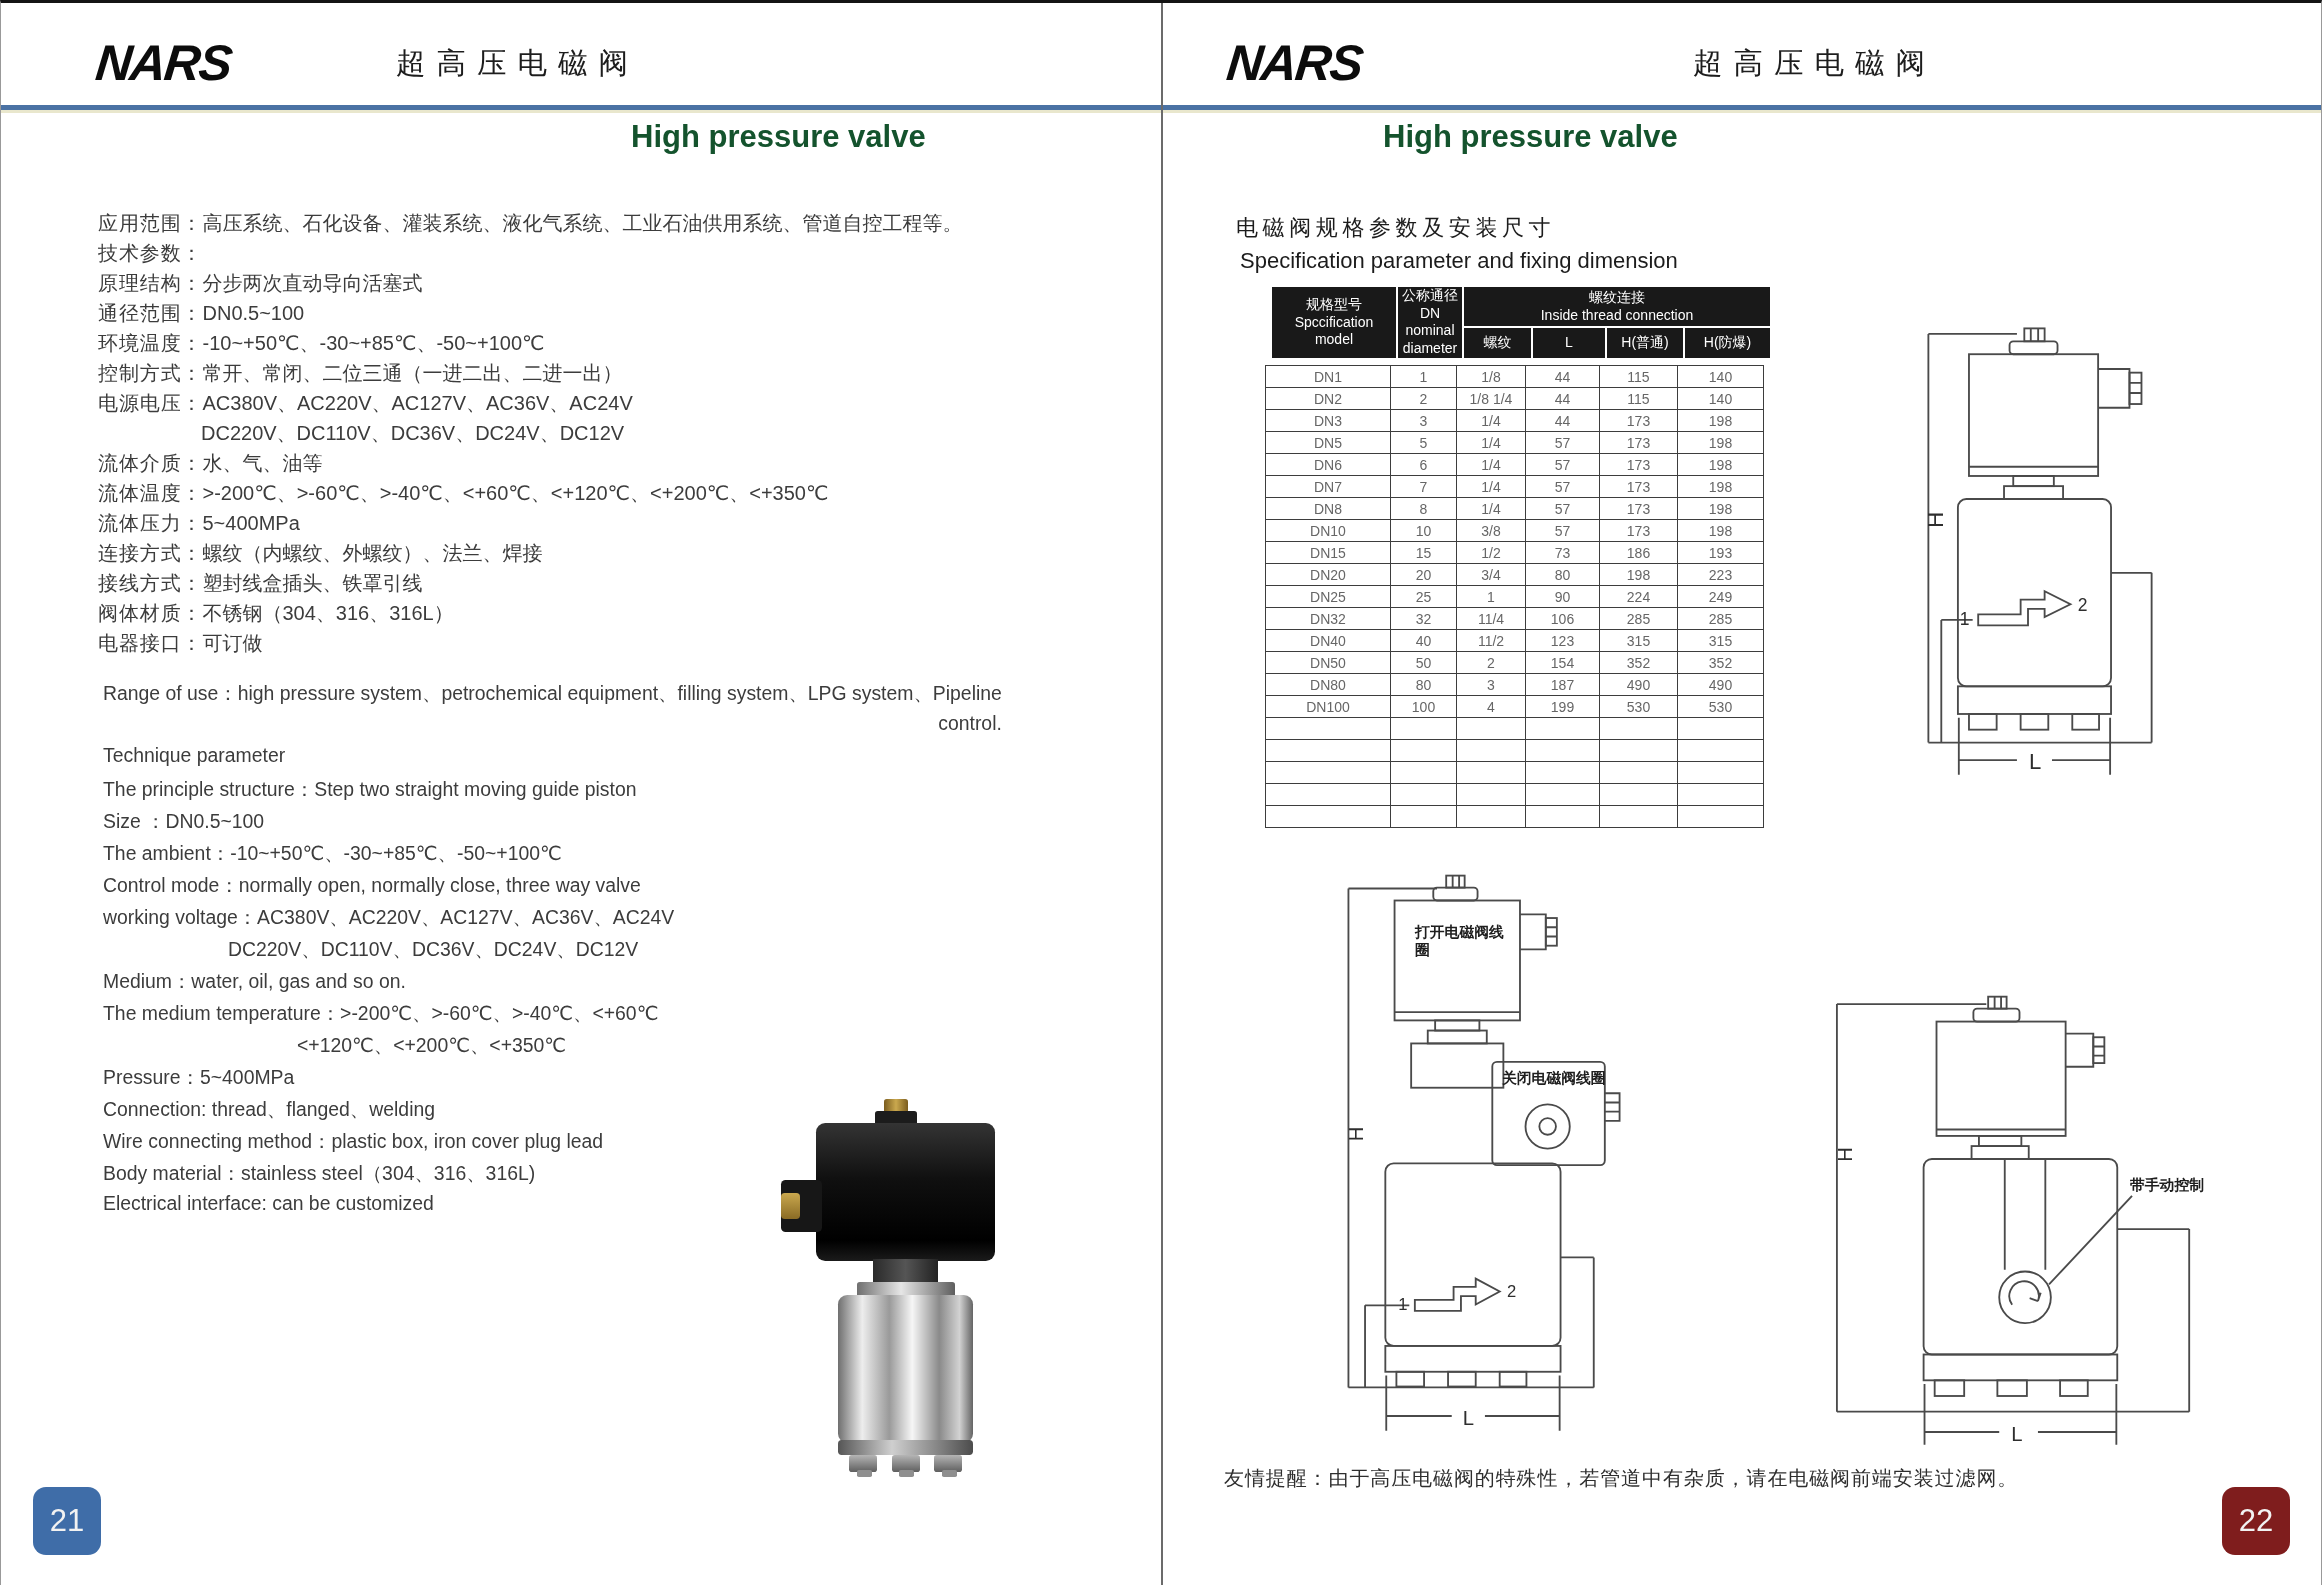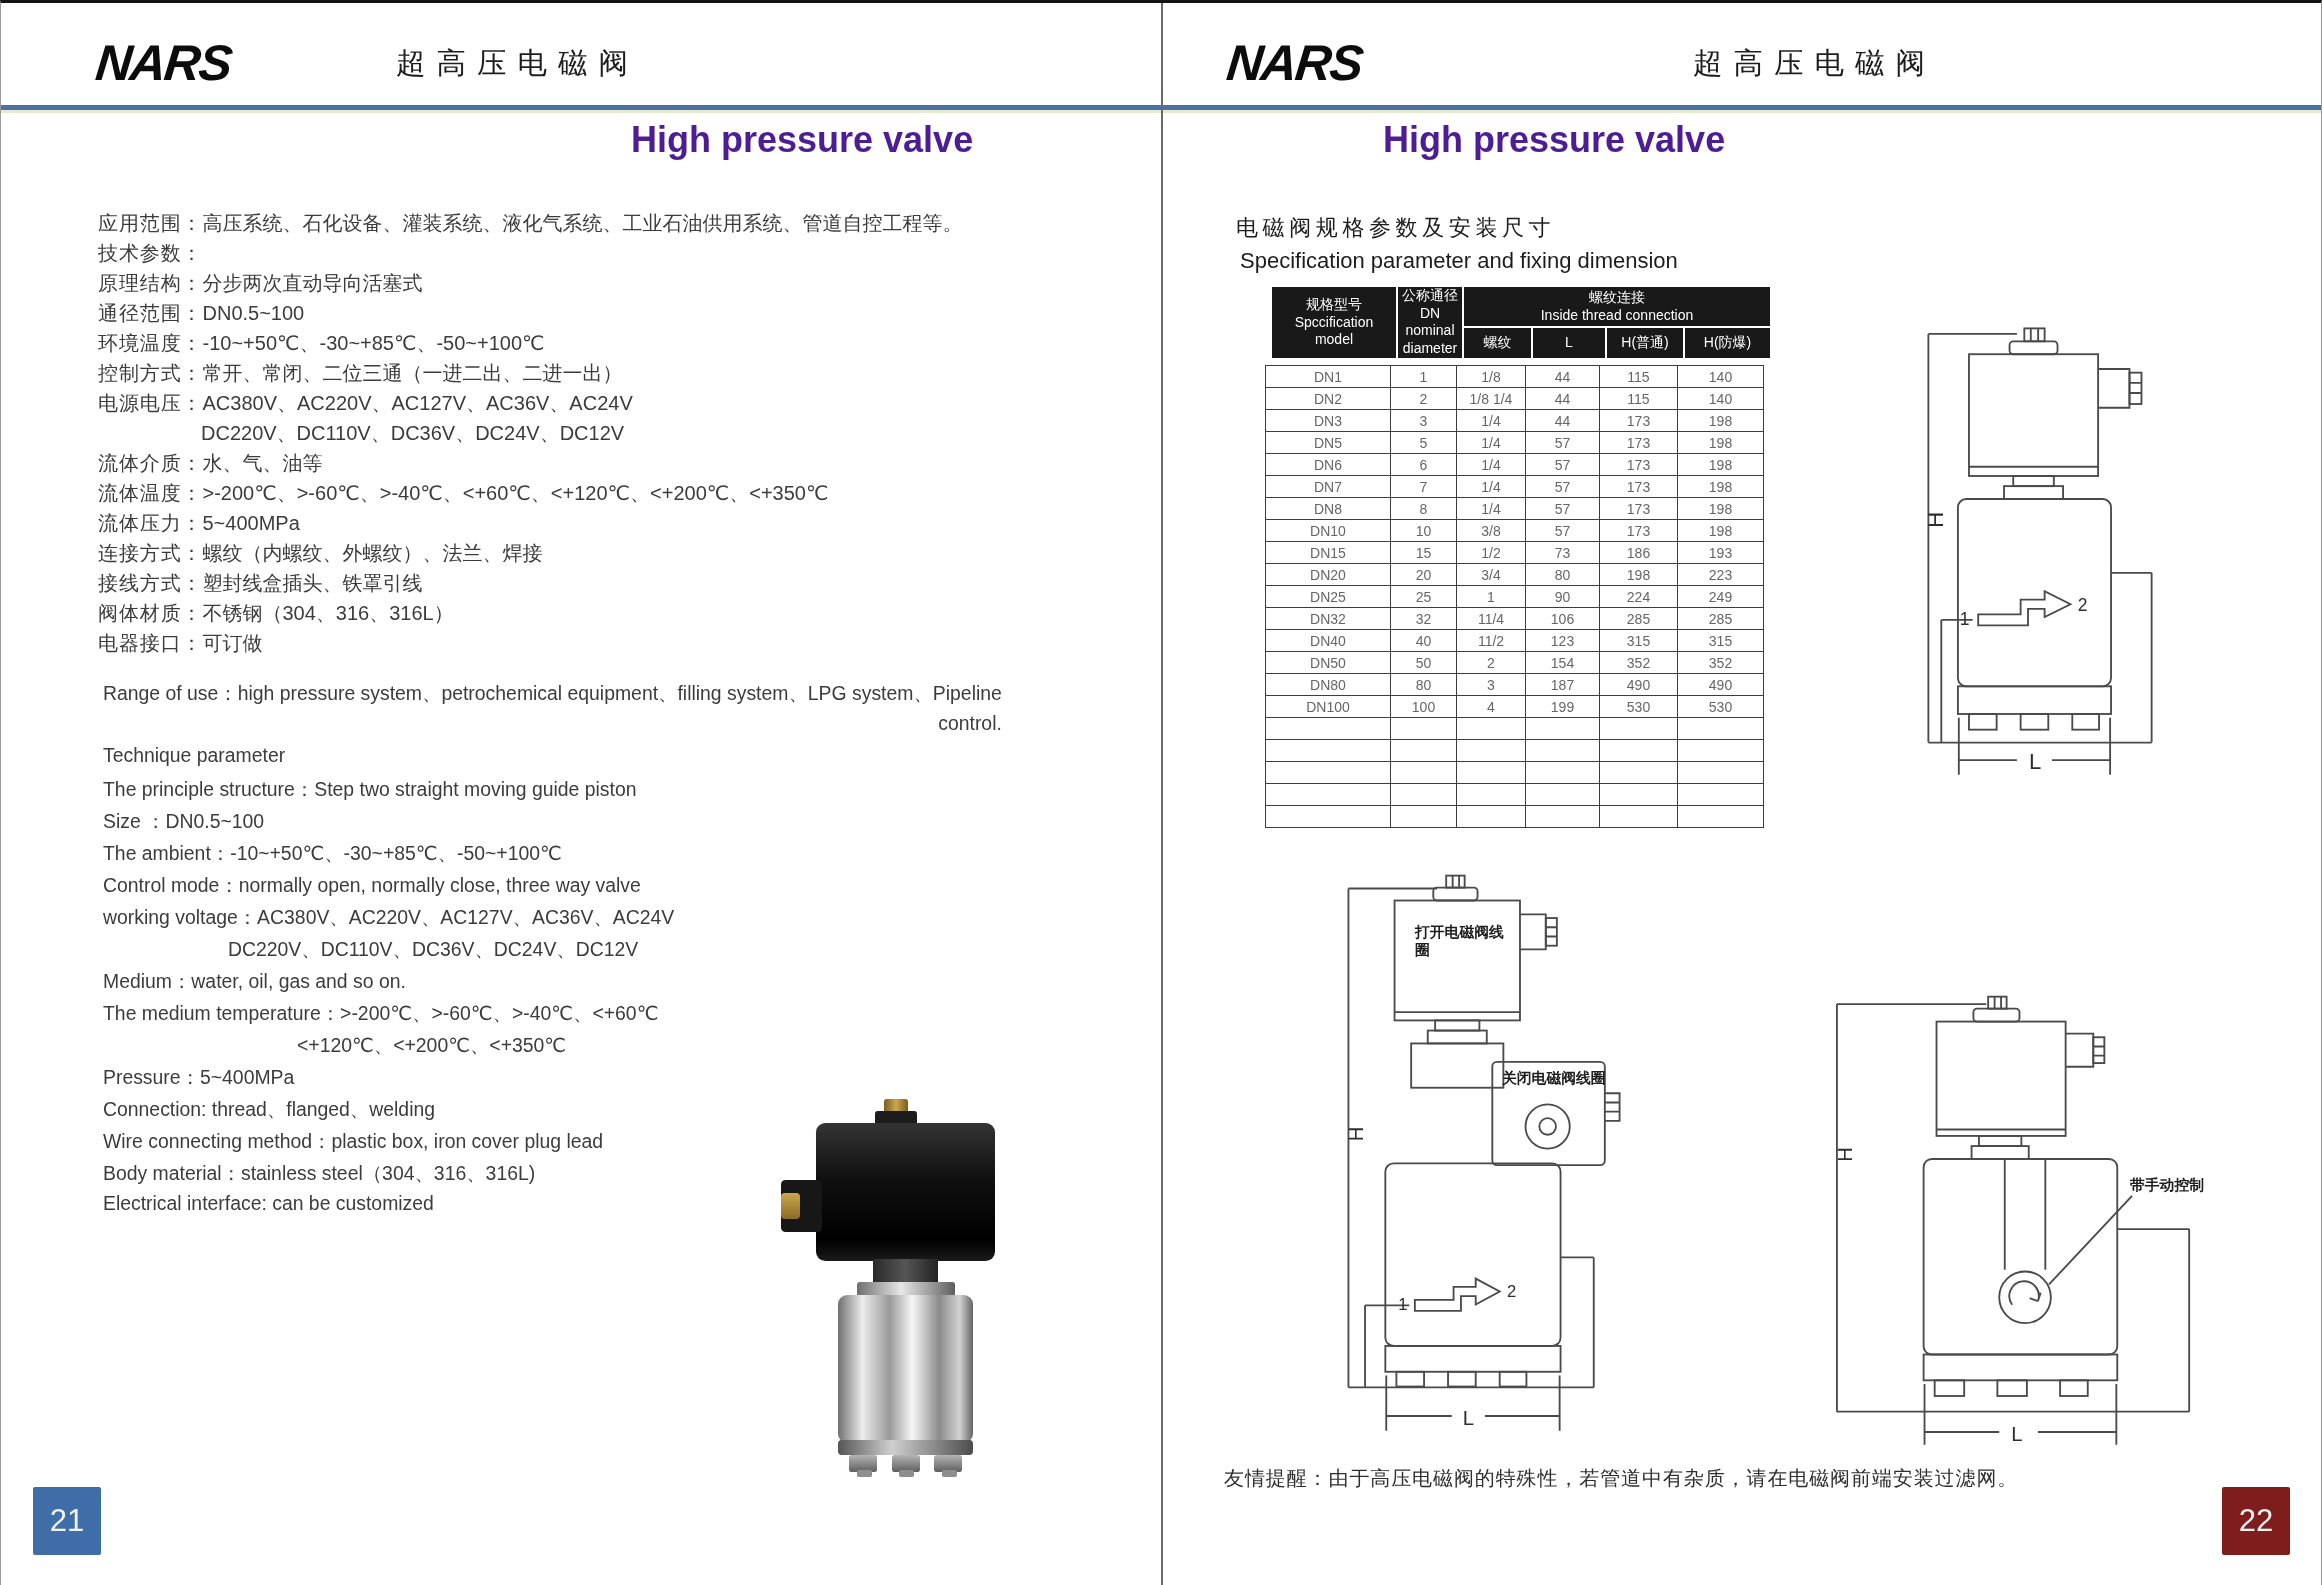--- a/index.html
+++ b/index.html
@@ -11,40 +11,40 @@
     box-sizing:border-box;overflow:hidden;color:#3c3c3c;
   }
   .divider{position:absolute;left:1160px;top:0;width:1.8px;height:1586px;background:#6b6b6b;}
   .brand{
     position:absolute;font-size:50px;font-weight:bold;font-style:italic;color:#0c0c0c;
     letter-spacing:-1.8px;transform:skewX(-6deg);
   }
   .cn-title{position:absolute;font-size:29.5px;letter-spacing:11px;color:#1d1d1d;}
   .rule-blue{position:absolute;left:0;top:102px;width:2322px;height:4.6px;background:#4a72a4;}
   .rule-pale{position:absolute;left:0;top:107px;width:2322px;height:2.8px;background:#e9e7cd;}
-  .en-heading{position:absolute;font-size:36px;font-weight:bold;color:#4c1d95;}
+  .en-heading{position:absolute;font-size:31px;font-weight:bold;color:#14532d;}
   .spec-block{position:absolute;}
   .spec-line{height:30px;font-size:20px;white-space:nowrap;color:#3c3c3c;}
   .spec-label{display:inline-block;min-width:103px;letter-spacing:0.9px;}
   .en-block .spec-line{height:32px;font-size:19.4px;}
   .section-cn{position:absolute;font-size:22px;letter-spacing:4.6px;color:#1c1c1c;text-align:right;}
   .section-en{position:absolute;font-size:22px;color:#1c1c1c;}
   table.tbl{border-spacing:0;table-layout:fixed;width:498px;}
   table.head{position:absolute;background:#191919;color:#fff;border-collapse:collapse;margin-left:27px;}
   table.head td{text-align:center;vertical-align:middle;font-size:14px;line-height:1.25;
     white-space:pre-line;border-left:2.8px solid #fff;padding:0;}
   table.head td.first{border-left:none;}
   table.head tr.r2 td{border-top:2.3px solid #fff;height:29.5px;}
   table.head tr.r1 td{height:39px;}
   table.body{position:absolute;border-collapse:collapse;border:1.8px solid #2d2d2d;margin-left:20px;}
   table.body td{border:1.4px solid #3d3d3d;height:21px;font-size:14px;color:#666;
     text-align:center;padding:0;line-height:1;}
   .note{position:absolute;font-size:20px;letter-spacing:0.9px;color:#2e2e2e;white-space:nowrap;}
   .page-badge{
-    position:absolute;width:68px;height:68px;border-radius:2px;
+    position:absolute;width:68px;height:68px;border-radius:13px;
     color:#f2f2f2;font-size:31px;display:flex;align-items:center;justify-content:center;
   }
   .diagram{position:absolute;}
   .diagram svg{display:block;}
   .dlabel{position:absolute;font-size:14.8px;font-weight:bold;color:#1e1e1e;line-height:1.25;}
   
   .photo{position:absolute;left:780px;top:1094px;width:222px;height:378px;}
   .photo div{position:absolute;}
   .p-pin{left:103px;top:1.8px;width:24px;height:14.8px;background:linear-gradient(90deg,#7a5c1e,#caa84e,#7a5c1e);border-radius:2.8px;}
   .p-nut{left:94px;top:14px;width:42px;height:14px;background:#1c1c1c;border-radius:2.8px;}

